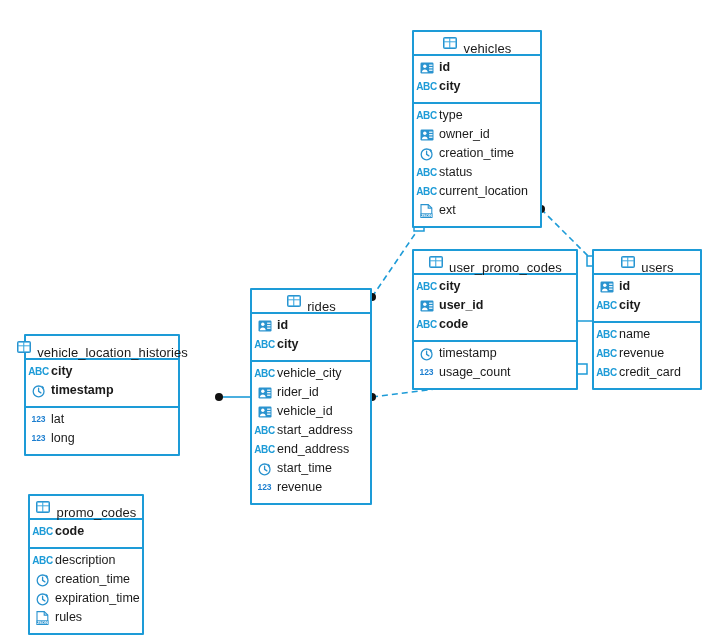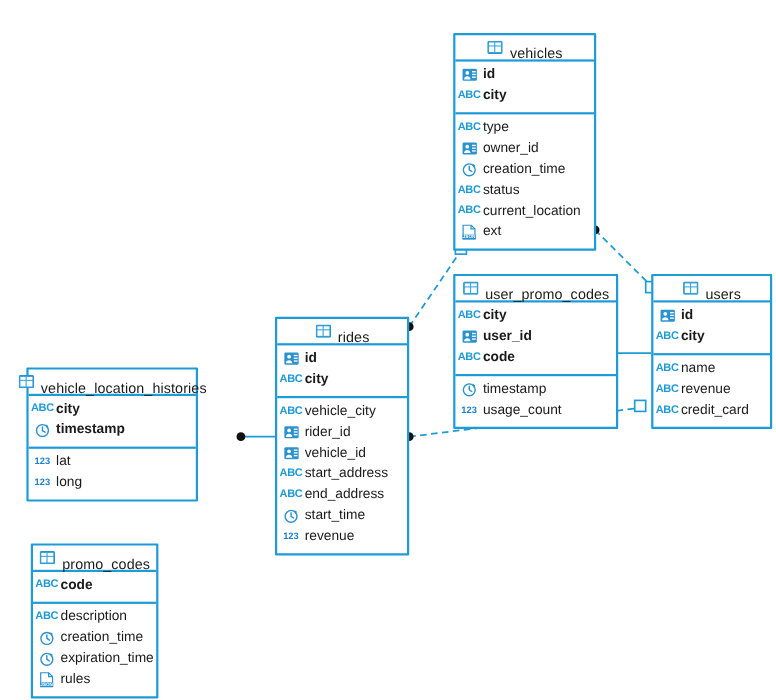--- a/index.html
+++ b/index.html
@@ -170,21 +170,21 @@
                 <path d="M1 0.6 h7.2 l3.6 3.5 v9.3 h-10.8z" fill="#ffffff" stroke="#2a93cf" stroke-width="1.1"></path>
                 <path d="M8.2 0.6 v3.5 h3.6" fill="none" stroke="#2a93cf" stroke-width="1.1"></path>
                 <rect x="0.6" y="9.3" width="11.8" height="4.3" fill="#2a93cf"></rect>
                 <text x="6.4" y="12.8" font-size="4.2" fill="#ffffff" text-anchor="middle" font-family="Liberation Sans, sans-serif" font-weight="bold">JSON</text>
               </svg>
             </span>
             <span>ext</span>
           </div>
         </div>
       </div>
-      <div class="table-box" style="left: 412px; top: 249px; width: 150px;">
+      <div class="table-box" style="left: 412px; top: 249px; width: 166px;">
         <div class="tbl-header">
           <span class="ico">
             <svg width="14" height="12" viewBox="0 0 14 12">
               <rect x="0.5" y="0.5" width="13" height="11" rx="1" fill="#3fa9e0" stroke="#2a93cf"></rect>
               <rect x="1.6" y="1.7" width="4.6" height="2.6" fill="#ffffff"></rect>
               <rect x="7.3" y="1.7" width="5.1" height="2.6" fill="#ffffff"></rect>
               <rect x="1.6" y="5.3" width="4.6" height="5" fill="#ffffff"></rect>
               <rect x="7.3" y="5.3" width="5.1" height="5" fill="#ffffff"></rect>
             </svg>
           </span>

